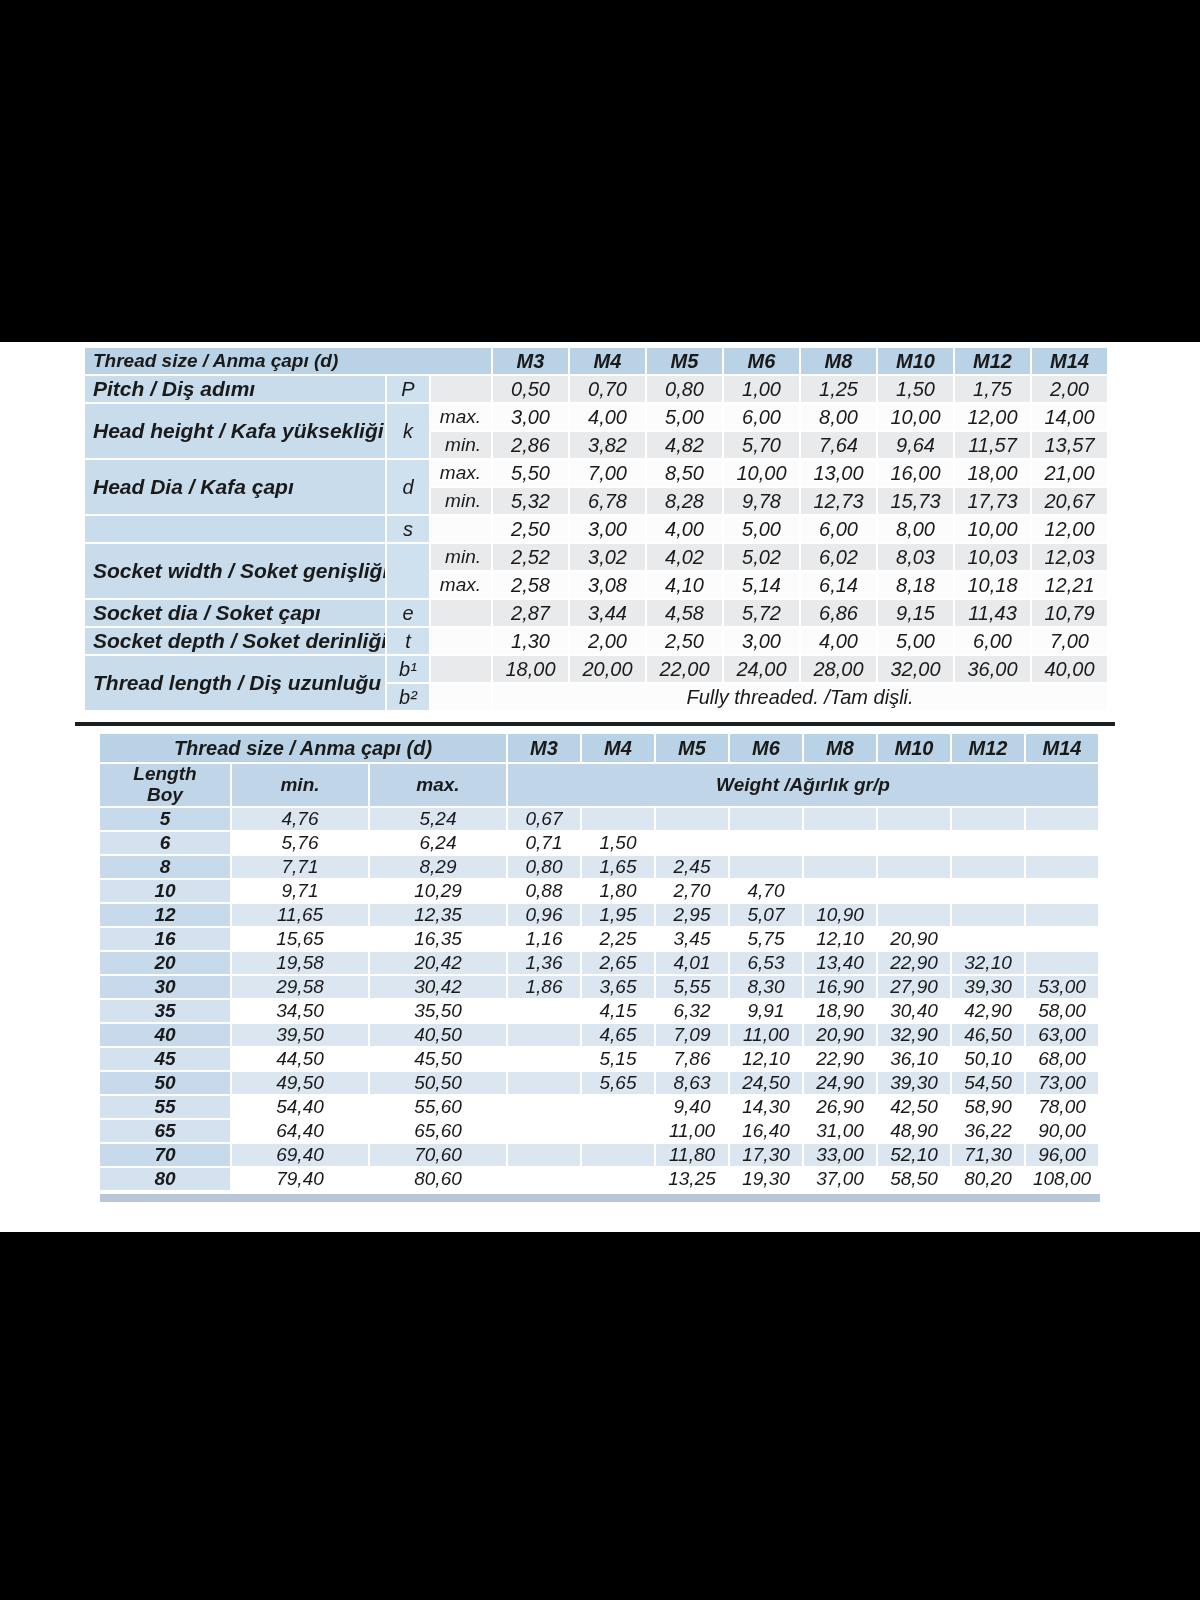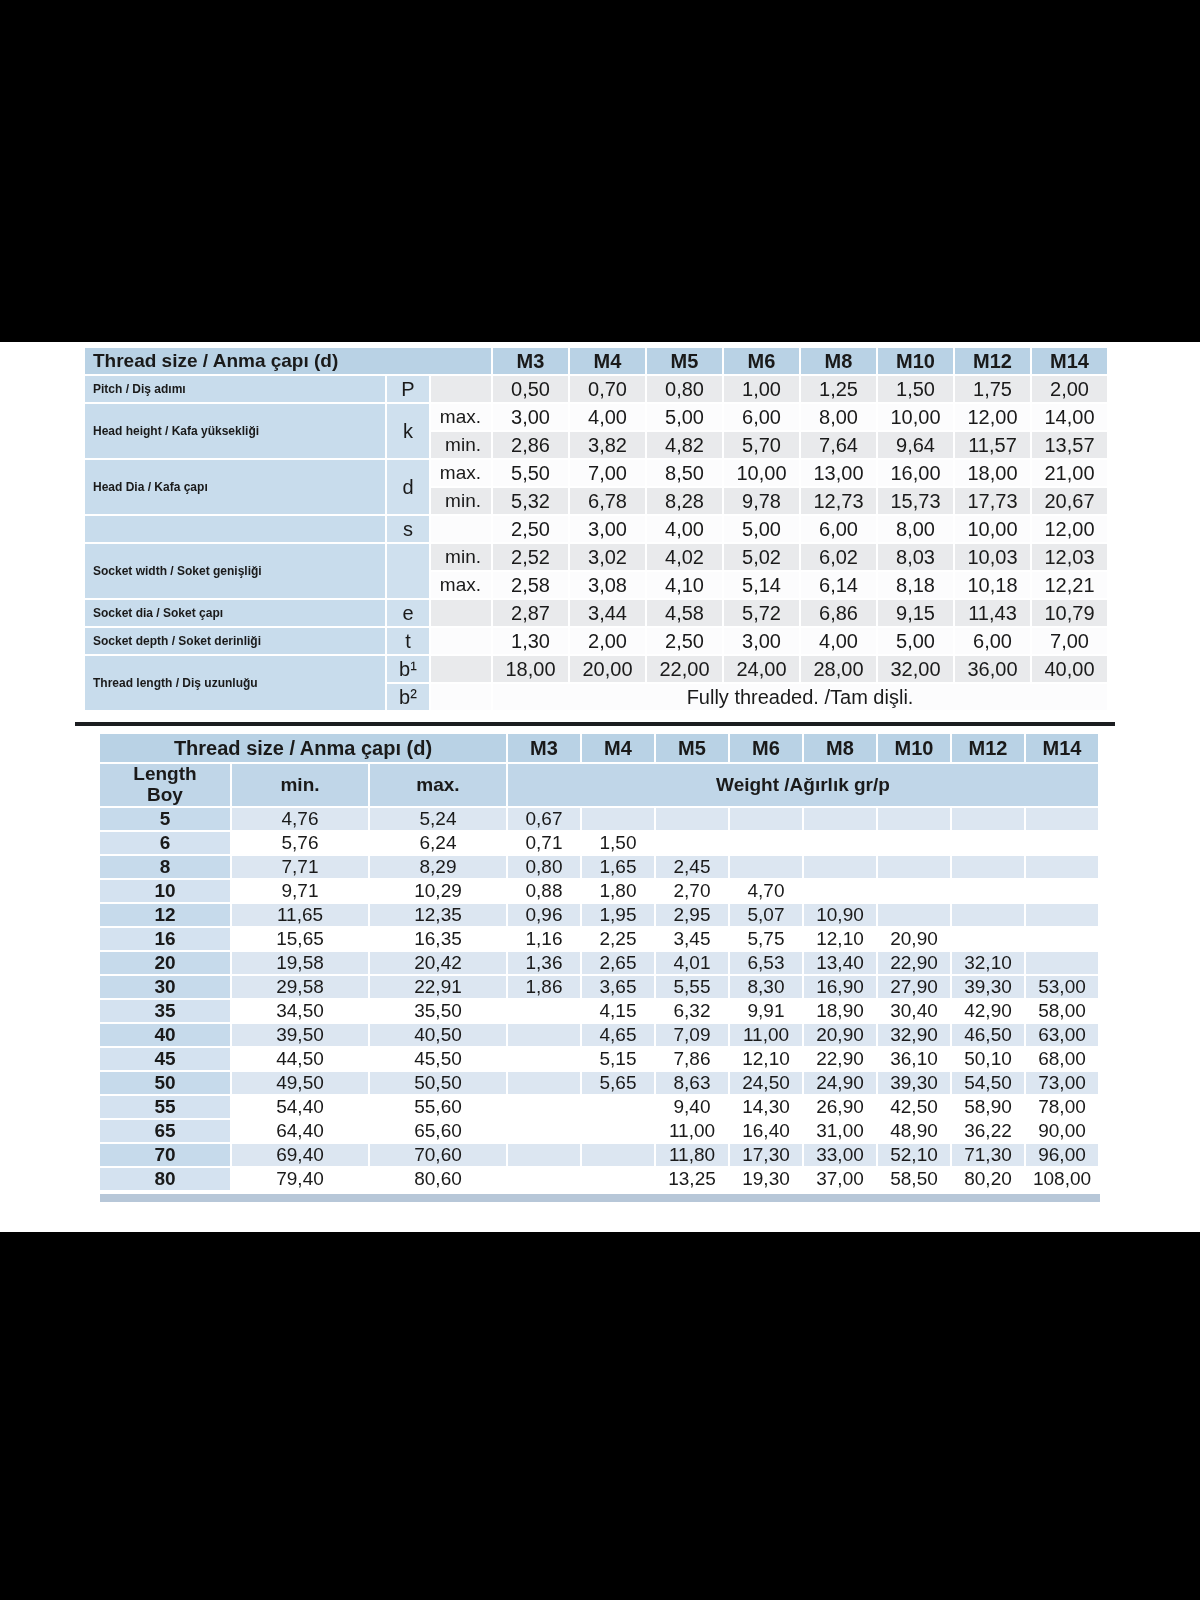--- a/index.html
+++ b/index.html
@@ -1,31 +1,31 @@
 <!DOCTYPE html>
 <html><head>
 <meta charset="utf-8">
 <style>
   * { margin:0; padding:0; box-sizing:border-box; }
   html,body { width:1200px; background:#000; }
   body { height:1600px; font-family:"Liberation Sans", sans-serif; color:#1a1a1a; overflow:hidden; }
   .black-bar { background:#000; width:1200px; }
   .top-bar { height:342px; }
   .bottom-bar { height:368px; }
-  .content { width:1200px; height:890px; background:#fff; padding-top:6px; }
+  .content { width:1200px; height:890px; background:#fff; padding-top:6px;font-style:italic; }
 
   table { border-collapse:separate; border-spacing:0; table-layout:fixed; }
   th, td { border-right:2px solid #fff; border-bottom:2px solid #fff; overflow:hidden; white-space:nowrap; }
 
   
   .dim { margin-left:85px; width:1024px; }
   .dim th, .dim td { height:28px; font-size:20px; }
   .dim th.corner { background:#b9d2e5; text-align:left; padding-left:8px; font-size:19px; font-weight:700; }
   .dim th.size-h { background:#b9d2e5; font-weight:700; text-align:center; }
-  .dim td.lbl { background:#c8dcec; text-align:left; padding-left:8px; font-size:12px; font-weight:700; white-space:nowrap; }
+  .dim td.lbl { background:#c8dcec; text-align:left; padding-left:8px; font-size:21px; font-weight:700; white-space:nowrap; }
   .dim td.sym { background:#cfe0ee; text-align:center; font-weight:400; }
   .dim td.lim { text-align:right; padding-right:10px; font-size:19px; }
   .dim td.val, .dim td.spantxt { text-align:center; }
   .dim tr.shade td.lim, .dim tr.shade td.val, .dim tr.shade td.spantxt { background:#e9eaec; }
   .dim tr.plain td.lim, .dim tr.plain td.val, .dim tr.plain td.spantxt { background:#fcfcfd; }
 
   .divider { height:4px; background:#1b1d20; width:1040px; margin:10px 0 8px 75px; }
 
   
   .wt { margin-left:100px; width:1000px; }
@@ -333,21 +333,21 @@
           <td class="wv">4,01</td>
           <td class="wv">6,53</td>
           <td class="wv">13,40</td>
           <td class="wv">22,90</td>
           <td class="wv">32,10</td>
           <td class="wv"></td>
         </tr>
         <tr class="shade">
           <td class="len">30</td>
           <td class="minv">29,58</td>
-          <td class="maxv">22,91</td>
+          <td class="maxv">30,42</td>
           <td class="wv">1,86</td>
           <td class="wv">3,65</td>
           <td class="wv">5,55</td>
           <td class="wv">8,30</td>
           <td class="wv">16,90</td>
           <td class="wv">27,90</td>
           <td class="wv">39,30</td>
           <td class="wv">53,00</td>
         </tr>
         <tr class="plain">

